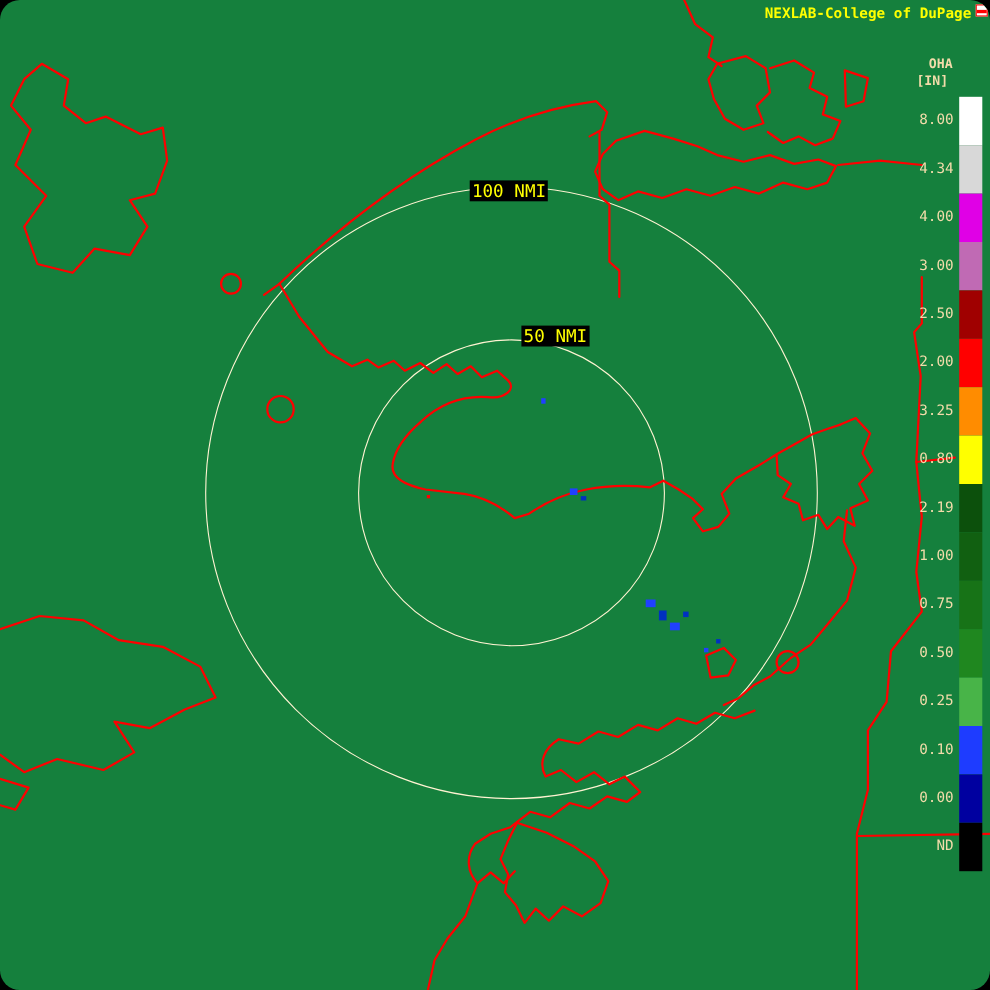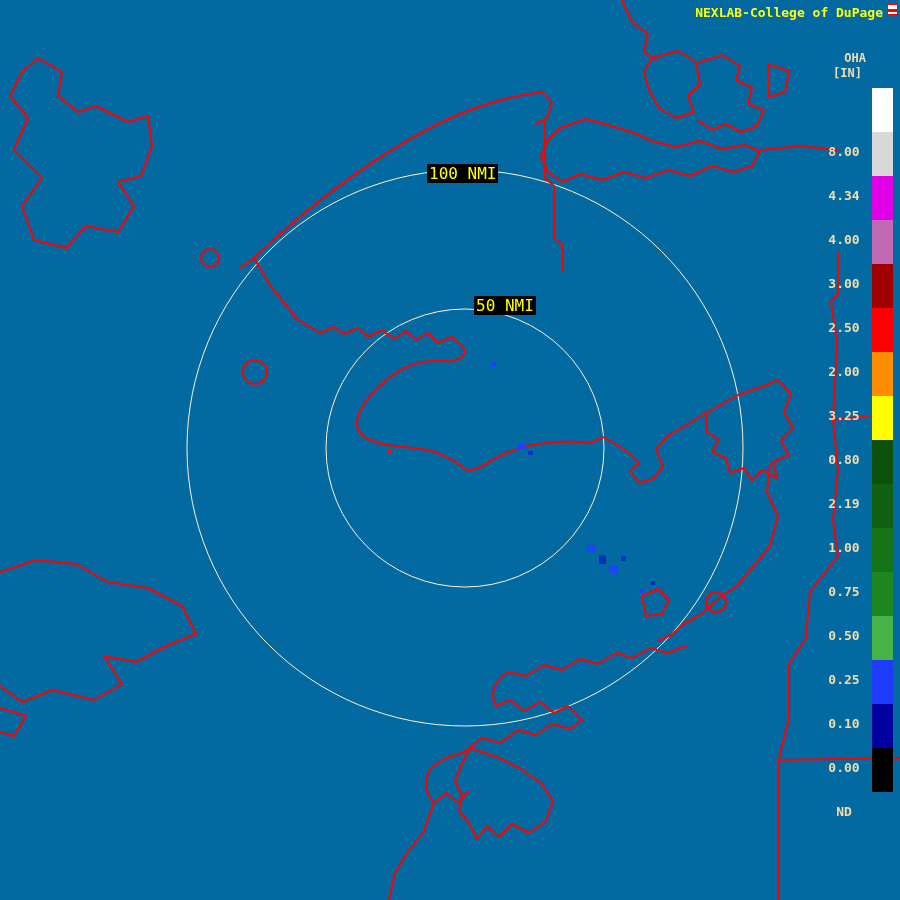--- a/index.html
+++ b/index.html
@@ -17,36 +17,36 @@
     position:absolute;top:4px;right:2px;width:11px;height:11px;
     background:#fff;border:1px solid #f00;box-sizing:border-box;
   }
   .flag:before{
     content:"";position:absolute;left:0;top:4px;width:100%;height:3px;background:#f00;
   }
   .unit-top{position:absolute;font-size:12px;font-weight:bold;text-align:right;width:40px;}
   .cb-wrap{position:absolute;left:872px;top:88px;width:21px;}
   .cb-band{width:21px;height:44px;}
   .cb-label{
-    position:absolute;right:33px;width:46px;text-align:center;
-    font-size:13px;font-weight:bold;margin-top:42px;
+    position:absolute;right:33px;width:46px;text-align:right;
+    font-size:13px;font-weight:normal;
   }
   .ring-label{
     position:absolute;font-size:16px;font-weight:normal;
     background:#000;padding:0 2px;white-space:nowrap;
   }
   .caption{
     position:absolute;bottom:4px;left:0;width:900px;text-align:center;
     font-size:13px;font-weight:bold;letter-spacing:2px;white-space:nowrap;
   }
 </style>
 </head>
 <body>
 
-<div id="screen" style="background: #0369a1;">
+<div id="screen" style="background: #15803d; border-radius: 18px;">
 
   <svg id="map-svg" width="900" height="900">
 
     <g fill="none" stroke="#fff3d2" stroke-width="1">
       <circle cx="465" cy="448" r="139"></circle>
       <circle cx="465" cy="448" r="278"></circle>
     </g>
 
     <g fill="none" stroke="#ff0000" stroke-width="2" stroke-linejoin="round" stroke-linecap="round">
       <path d="M38,58 L62,72 L58,96 L78,112 L96,106 L128,122 L148,116 L152,146 L141,176 L118,182 L134,206 L118,232 L86,226 L66,248 L34,240 L22,206 L42,178 L14,150 L28,118 L10,96 L22,72 Z"></path>

